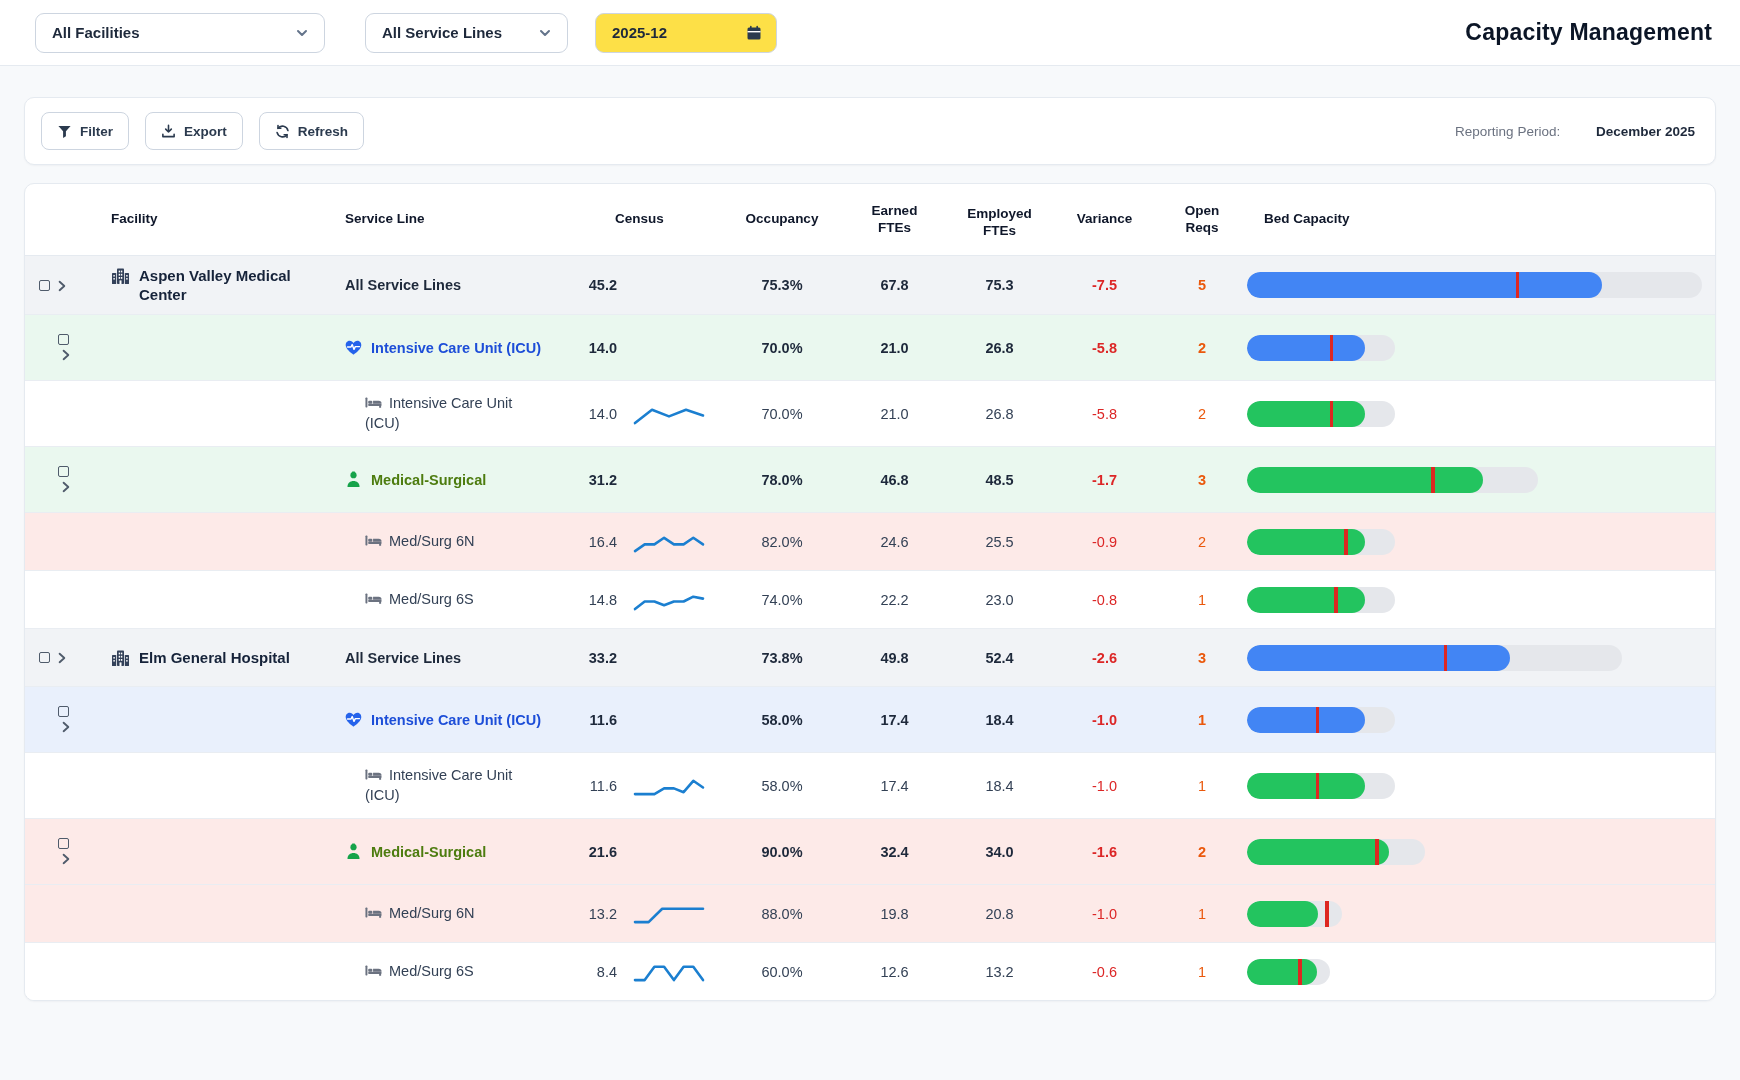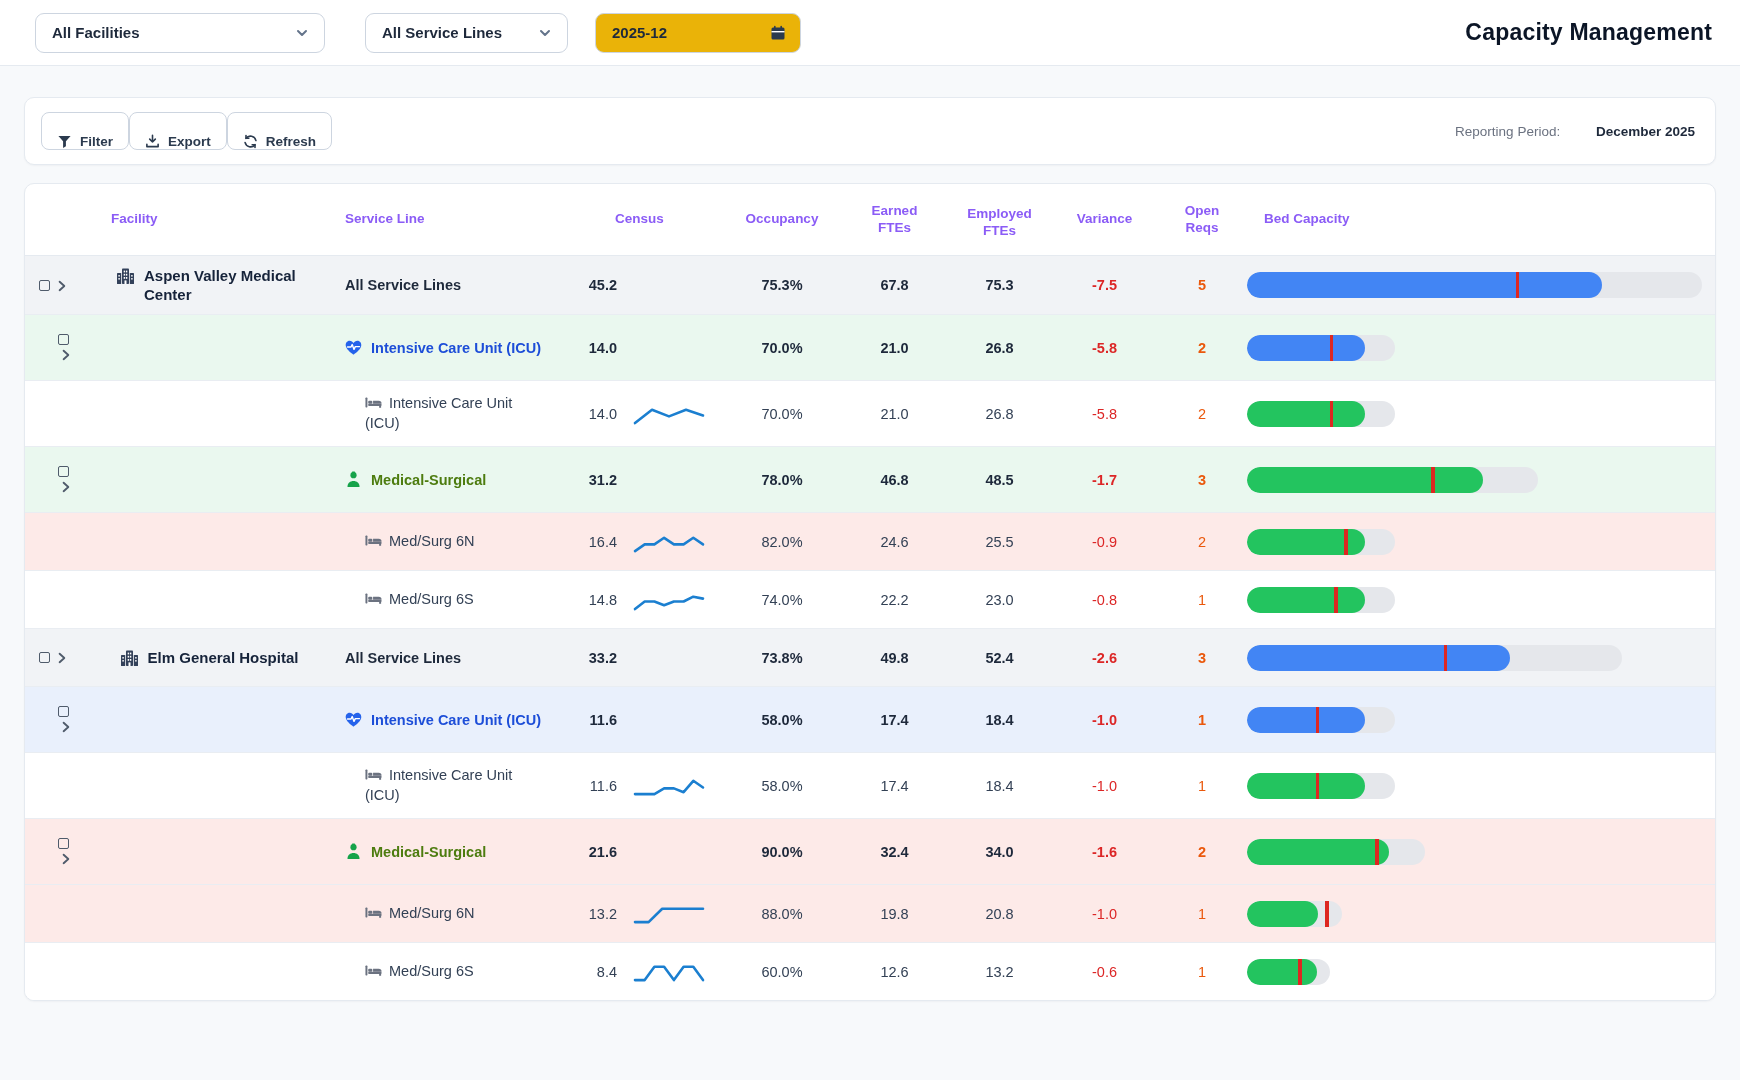--- a/index.html
+++ b/index.html
@@ -4,37 +4,37 @@
 <style>
   * { margin:0; padding:0; box-sizing:border-box; }
   html,body { width:1740px; height:1080px; }
   body { font-family:"Liberation Sans","DejaVu Sans",sans-serif; background:#f7f9fb; color:#1e293b; overflow:hidden; }
 
   
   .topbar { height:66px; background:#fff; border-bottom:1px solid #e5eaf0; display:flex; align-items:center; padding:0 28px 0 35px; }
   .select { height:40px; border:1px solid #cdd5e0; border-radius:9px; background:#fff; display:flex; align-items:center; justify-content:space-between; padding:0 14px 0 16px; font-size:15px; font-weight:700; color:#1e293b; cursor:pointer; }
   .sel-facilities { width:290px; margin-right:40px; }
   .sel-services  { width:203px; margin-right:27px; }
-  .sel-date      { width:206px; background:#eab308; }
+  .sel-date      { width:182px; background:#fde047; }
   .page-title { margin-left:auto; font-size:23px; font-weight:800; color:#0b1526; letter-spacing:.2px; }
   .chev-down { width:16px; height:16px; stroke:#64748b; fill:none; stroke-width:2; }
   .ic16 { width:16px; height:16px; }
 
   
   .card { background:#fff; border:1px solid #e5eaf0; border-radius:10px; margin:0 24px; box-shadow:0 1px 2px rgba(15,23,42,.04); }
   .toolbar { margin-top:31px; height:68px; display:flex; align-items:center; padding:0 20px 0 16px; }
-  .tbtn { height:38px; display:inline-flex; align-items:flex-end; gap:8px; border:1px solid #cdd5e0; border-radius:8px; background:#fff; padding:0 15px; font-size:13.5px; font-weight:600; color:#2b3a4e; margin-right:0; cursor:pointer; font-family:inherit; }
+  .tbtn { height:38px; display:inline-flex; align-items:center; gap:8px; border:1px solid #cdd5e0; border-radius:8px; background:#fff; padding:0 15px; font-size:13.5px; font-weight:600; color:#2b3a4e; margin-right:16px; cursor:pointer; font-family:inherit; }
   .tbtn svg { width:15px; height:15px; }
   .period { margin-left:auto; font-size:13.5px; color:#6b7避280; color:#6b7280; }
   .period b { color:#1e293b; font-weight:700;padding-left:32px; }
 
   
   .table-card { margin-top:18px; margin-bottom:0; overflow:hidden; }
   .grid { display:grid; grid-template-columns:60px 222px 250px 70px 95px 120px 105px 105px 105px 90px 1fr; align-items:center; }
-  .thead { height:72px; border-bottom:1px solid #e5eaf0; font-size:13.5px; font-weight:700; color:#8b5cf6; }
+  .thead { height:72px; border-bottom:1px solid #e5eaf0; font-size:13.5px; font-weight:700; color:#0f172a; }
   .th { text-align:center; line-height:1.25; }
   .th-facility { text-align:left; padding-left:26px; }
   .th-service  { text-align:left; padding-left:38px; }
   .th-census { grid-column:4 / 6; }
   .th-bed { text-align:left; padding-left:2px;margin-left:15px; }
 
   .trow { border-top:1px solid #e9edf2; font-size:14.5px; color:#334155; }
   .trow:first-of-type { border-top:none; }
   .row-h58 { height:58px; } .row-h66 { height:66px; }
   .tint-gray  { background:#f1f3f6; }
@@ -42,21 +42,21 @@
   .tint-blue  { background:#e9f0fc; }
   .tint-red   { background:#fdeae8; }
   .tint-white { background:#fff; }
 
   .lvl-facility .num, .lvl-service .num { font-weight:700; color:#1e293b; }
   .c-exp-fac { display:flex; align-items:center; gap:4px; padding-left:14px; cursor:pointer; }
   .c-exp-srv { display:flex; flex-direction:column; align-items:flex-start; gap:2px; padding-left:33px; cursor:pointer; }
   .sq { width:11px; height:11px; border:1.5px solid #4f5b6b; border-radius:2px; display:inline-block; }
   .chev-r { width:15px; height:15px; stroke:#4f5b6b; fill:none; stroke-width:2; }
 
-  .c-fac { display:flex; align-items:flex-start; gap:9px; padding-left:26px;justify-content:center; }
+  .c-fac { display:flex; align-items:flex-start; gap:9px; padding-left:26px; }
   .fac-name { font-size:15px; font-weight:700; color:#16233a; line-height:1.3; max-width:158px; }
   .bld { width:19px; height:19px; margin-top:1px; flex:none; }
 
   .c-srv { padding-left:38px; }
   .srv-all { font-weight:700; color:#1e293b; }
   .srv-line { display:flex; align-items:center; gap:9px; }
   .srv-line svg { width:17px; height:17px; flex:none; }
   .srv-icu { color:#1d4ed8; font-weight:700; }
   .srv-ms  { color:#4d7c0f; font-weight:700; }
   .unit-label { padding-left:20px; max-width:190px; line-height:1.35; color:#334155; }

